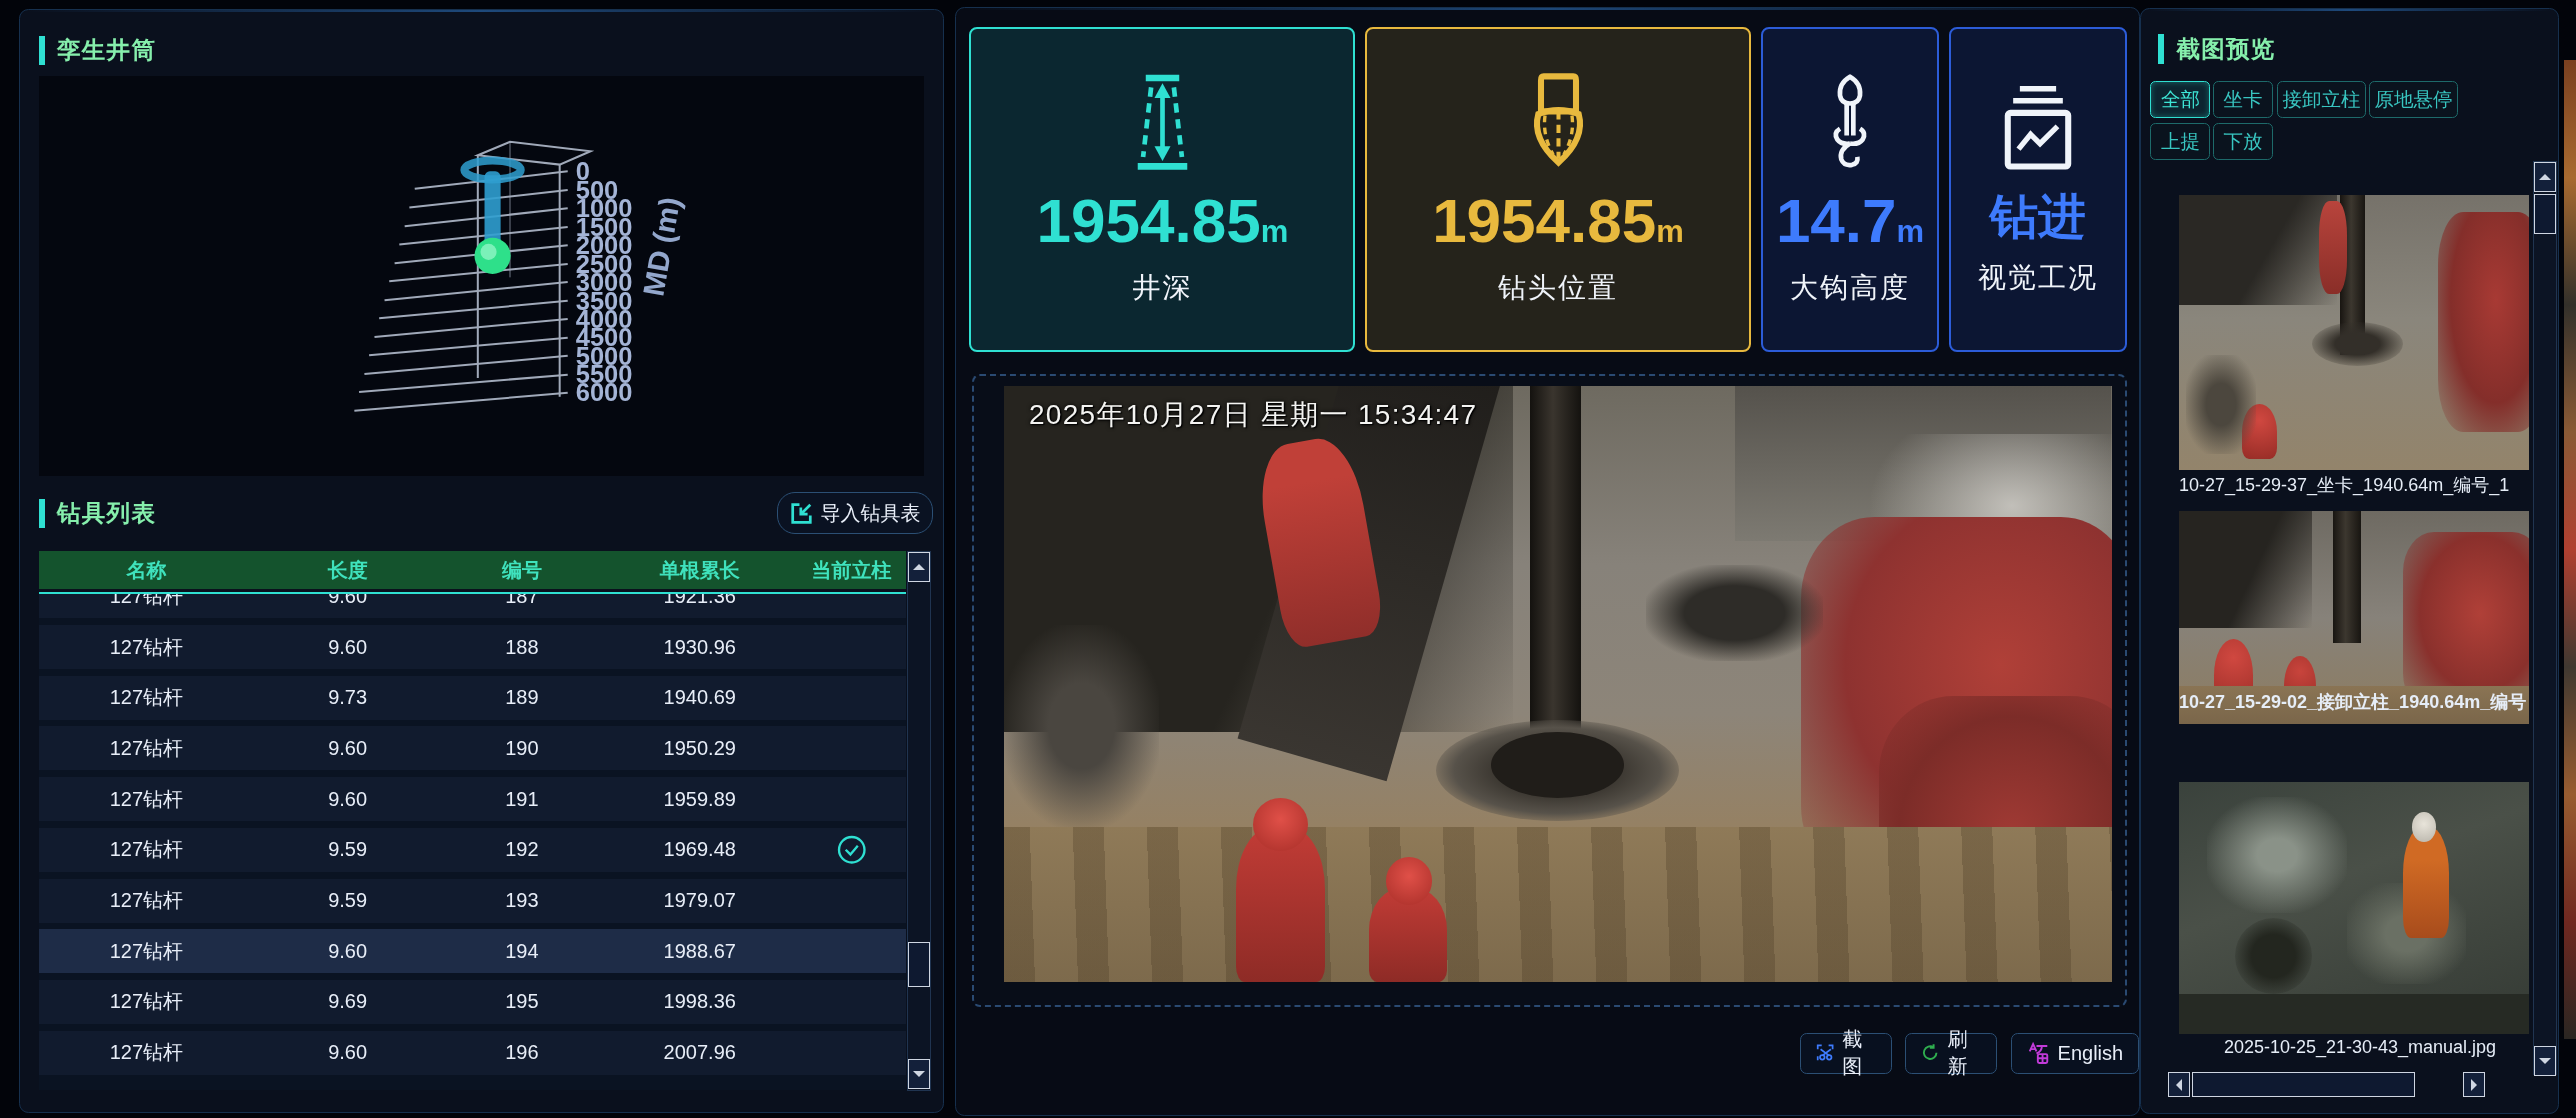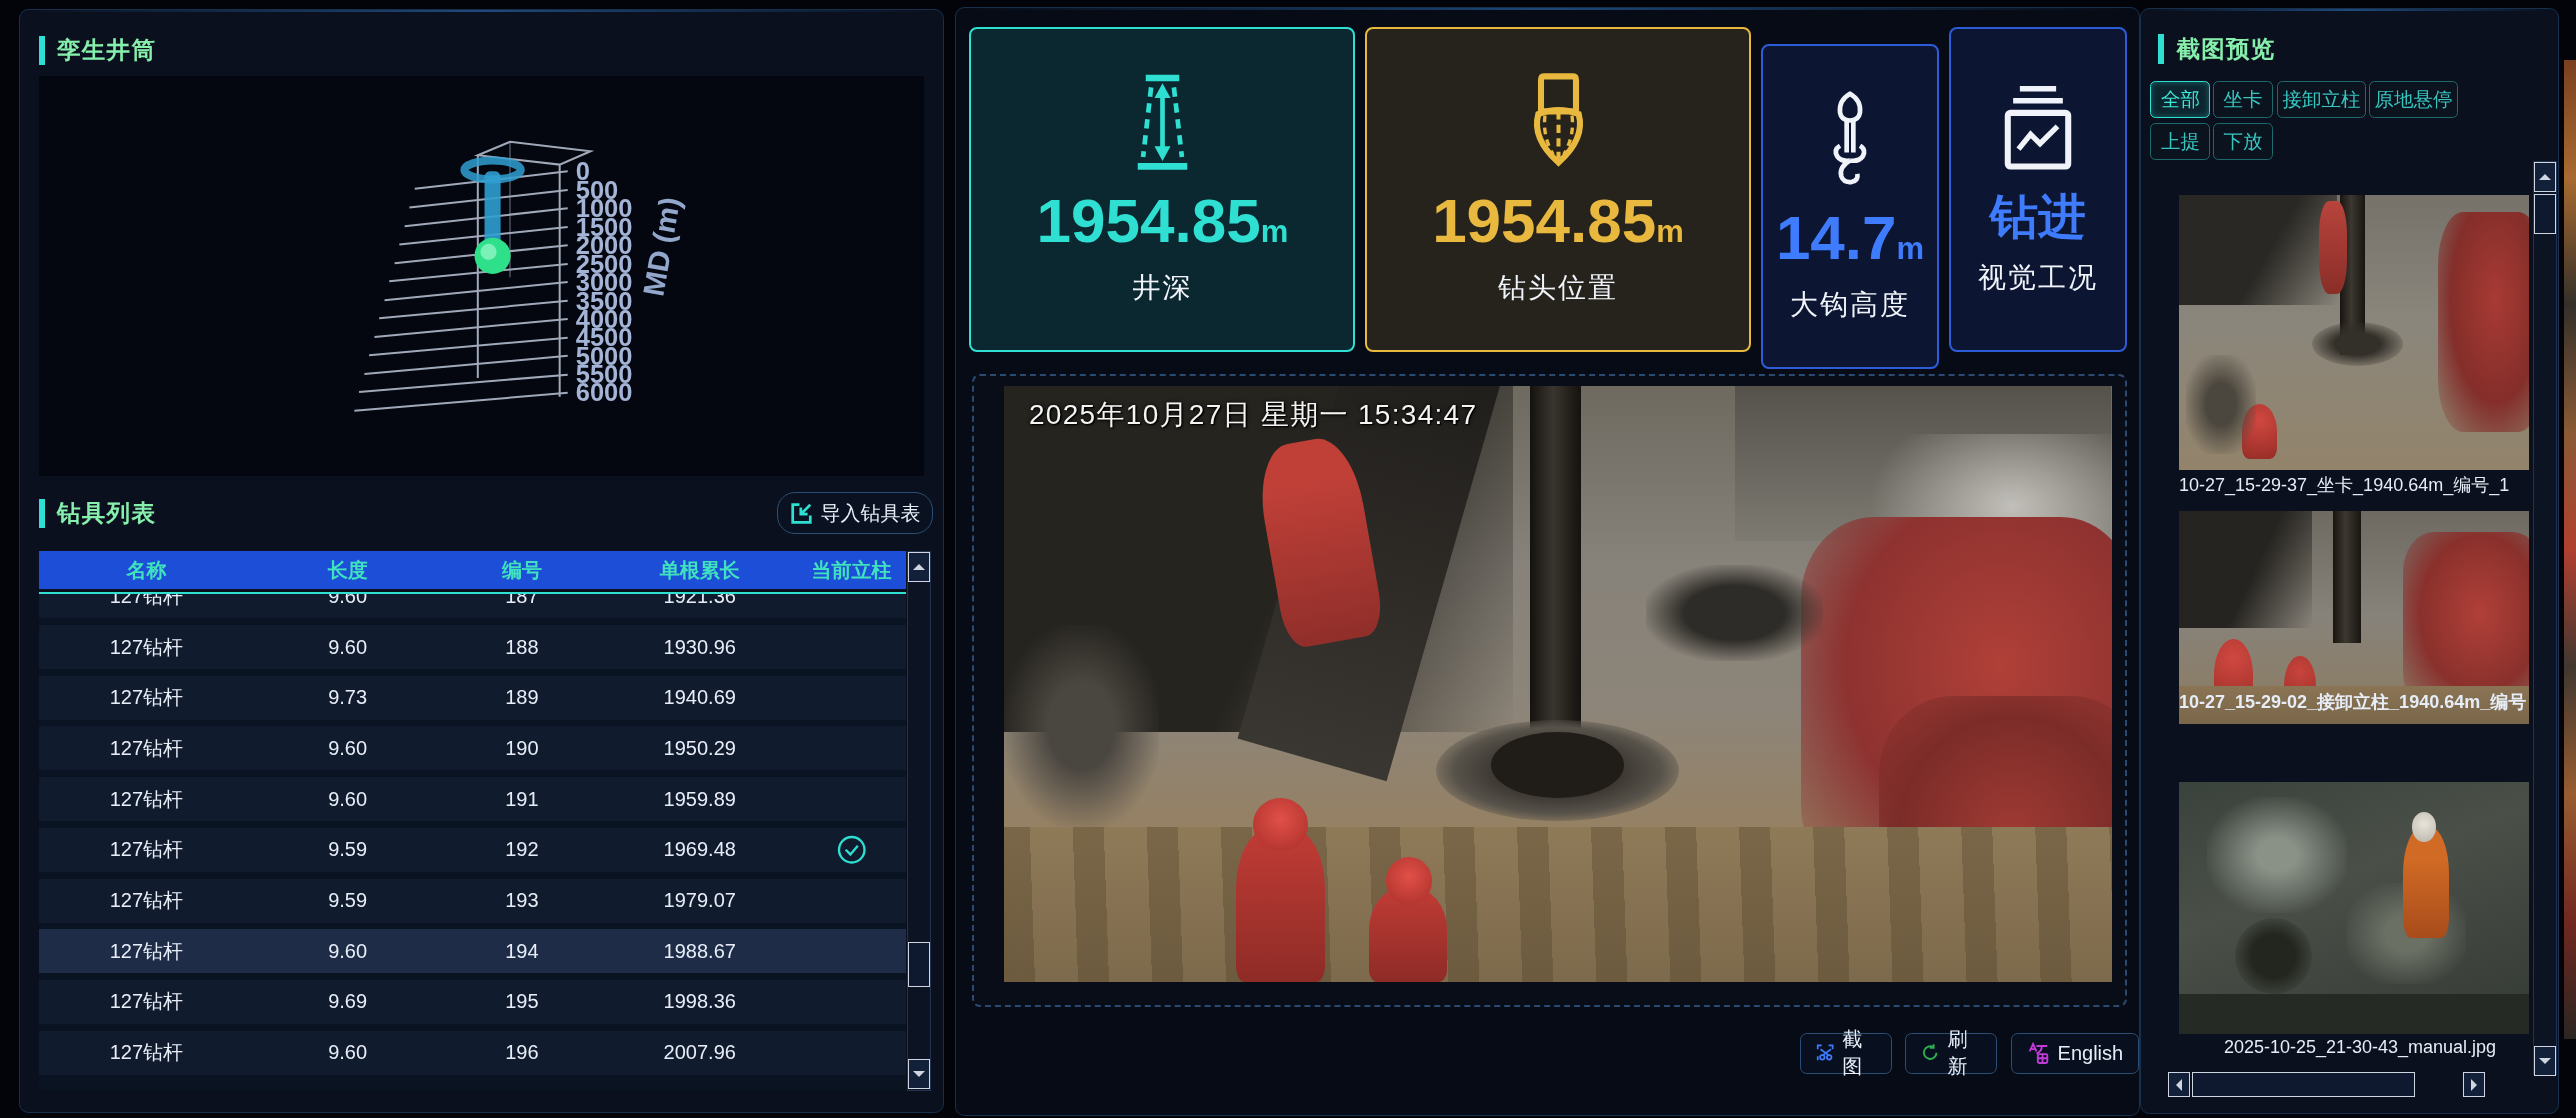--- a/index.html
+++ b/index.html
@@ -13,21 +13,21 @@
   .sec-text{font-size:23.5px;font-weight:bold;color:#86efac;letter-spacing:1.3px;}
   
   .viz{position:absolute;left:19px;top:66px;width:885px;height:400px;background:#04070f;}
   .axis-label{fill:#93a7cc;font-size:44px;font-weight:bold;}
   .tick-label{fill:#a4b4d6;font-size:38px;font-weight:bold;}
   .btn{display:flex;align-items:center;justify-content:center;gap:8px;
        border:1.3px solid #2b4f74;border-radius:6.7px;background:rgba(10,20,38,.6);
        color:#e8eef8;font-size:20px;cursor:pointer;}
   .import-btn{position:absolute;left:757px;top:482px;width:154px;height:40px;border-radius:18px;}
   .thead{position:absolute;left:19px;top:541px;width:867px;height:38px;display:flex;
-         align-items:center;background:#1d4ed8;}
+         align-items:center;background:#14532d;}
   .thead span{font-size:20px;font-weight:bold;color:#3fe2bd;text-align:center;}
   .c0{width:215px}.c1{width:188px}.c2{width:161px}.c3{width:195px}.c4{width:109px}
   .tbody{position:absolute;left:19px;top:582px;width:867px;height:496px;overflow:hidden;
          border-top:2px solid #2fe0d2;background:#0a1322;}
   .trow{display:flex;align-items:center;height:44px;margin-bottom:6.7px;background:#111b2e;}
   .trow:first-child{margin-top:-20px;}
   .trow.hl{background:#1e2c47;}
   .trow span{font-size:20px;color:#e8eef8;text-align:center;}
   .checkwrap{display:flex;align-items:center;justify-content:center;}
   .vscroll{position:absolute;width:21.5px;background:#0c1424;border:0.7px solid #203450;}
@@ -262,21 +262,21 @@
           <path d="M30 64 Q60 52 90 64 Q100 100 60 136 Q20 100 30 64 Z" stroke-width="9"></path>
           <path d="M60 60 V130" stroke-width="6" stroke-dasharray="12 8"></path>
           <path d="M40 66 Q36 96 52 124" stroke-width="5" stroke-dasharray="10 8"></path>
           <path d="M80 66 Q84 96 68 124" stroke-width="5" stroke-dasharray="10 8"></path>
         </g>
       </svg>
       <div class="val" style="color:#e8b93e;"><span>1954.85</span><span class="unit">m</span></div>
       <div class="lbl">钻头位置</div>
     </div>
 
-    <div class="card" style="left:805px;width:174px;background:#0c1633;border-color:#2c5cd8;margin-top:17px;">
+    <div class="card" style="left:805px;width:174px;background:#0c1633;border-color:#2c5cd8;">
       <svg width="60" height="101" viewBox="0 0 90 150">
         <g fill="none" stroke="#f0f4fa" stroke-width="7">
           <path d="M45 8 Q62 18 60 36 Q58 48 45 48 Q32 48 30 36 Q28 18 45 8 Z"></path>
           <path d="M40 48 V96 M50 48 V96"></path>
           <path d="M30 86 Q20 92 26 102 Q32 110 45 108"></path>
           <path d="M60 86 Q70 92 64 102 Q58 110 45 108"></path>
           <path d="M45 108 Q28 118 32 132 Q36 142 48 140 Q58 138 56 128"></path>
         </g>
       </svg>
       <div class="val" style="color:#3e7bfd;"><span>14.7</span><span class="unit">m</span></div>

